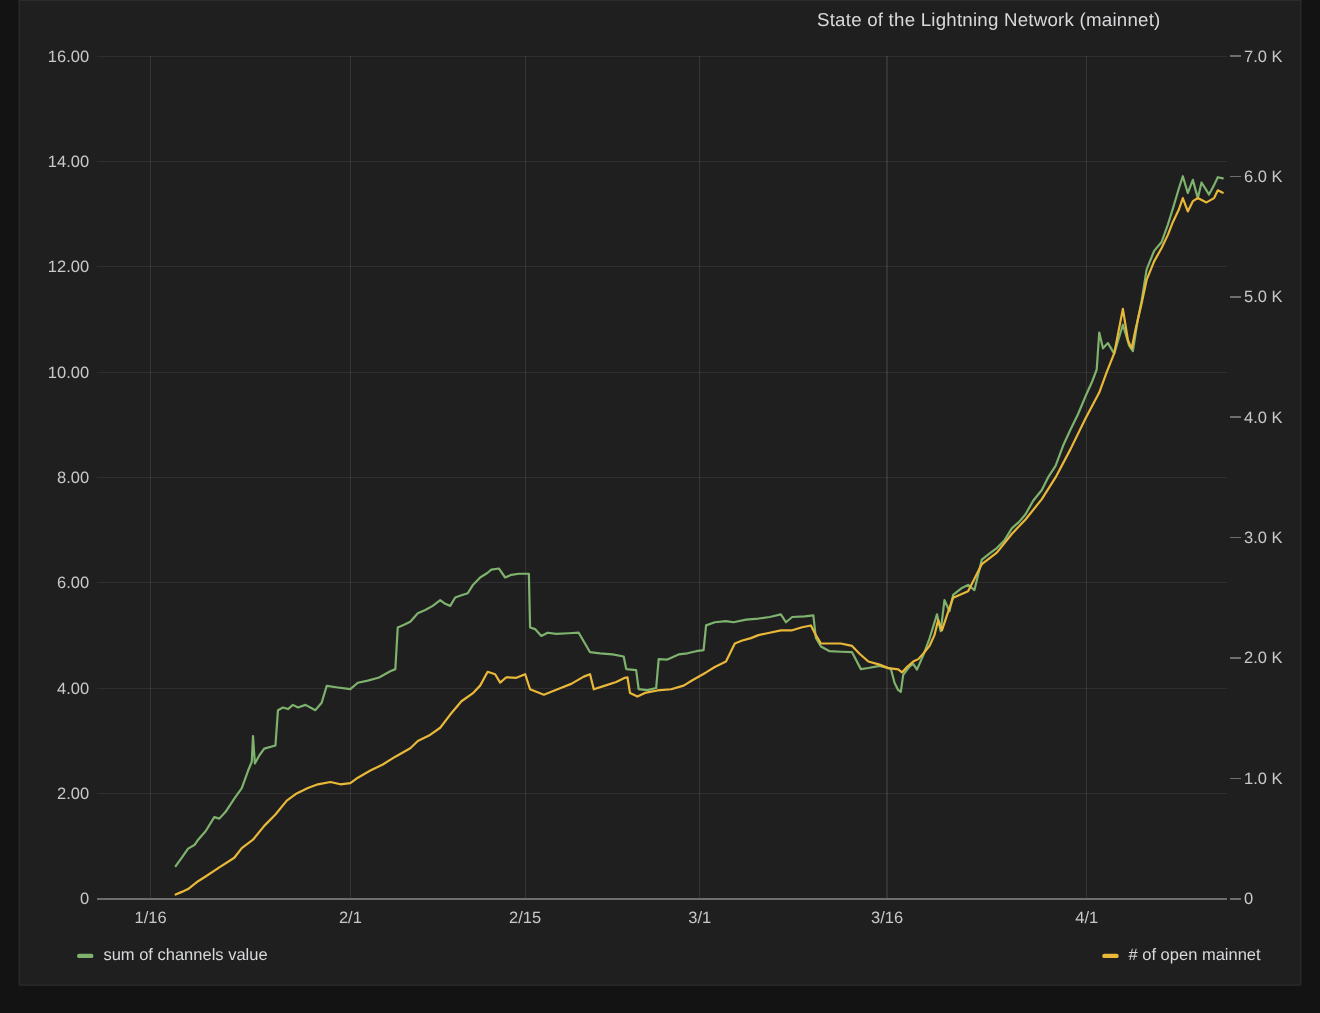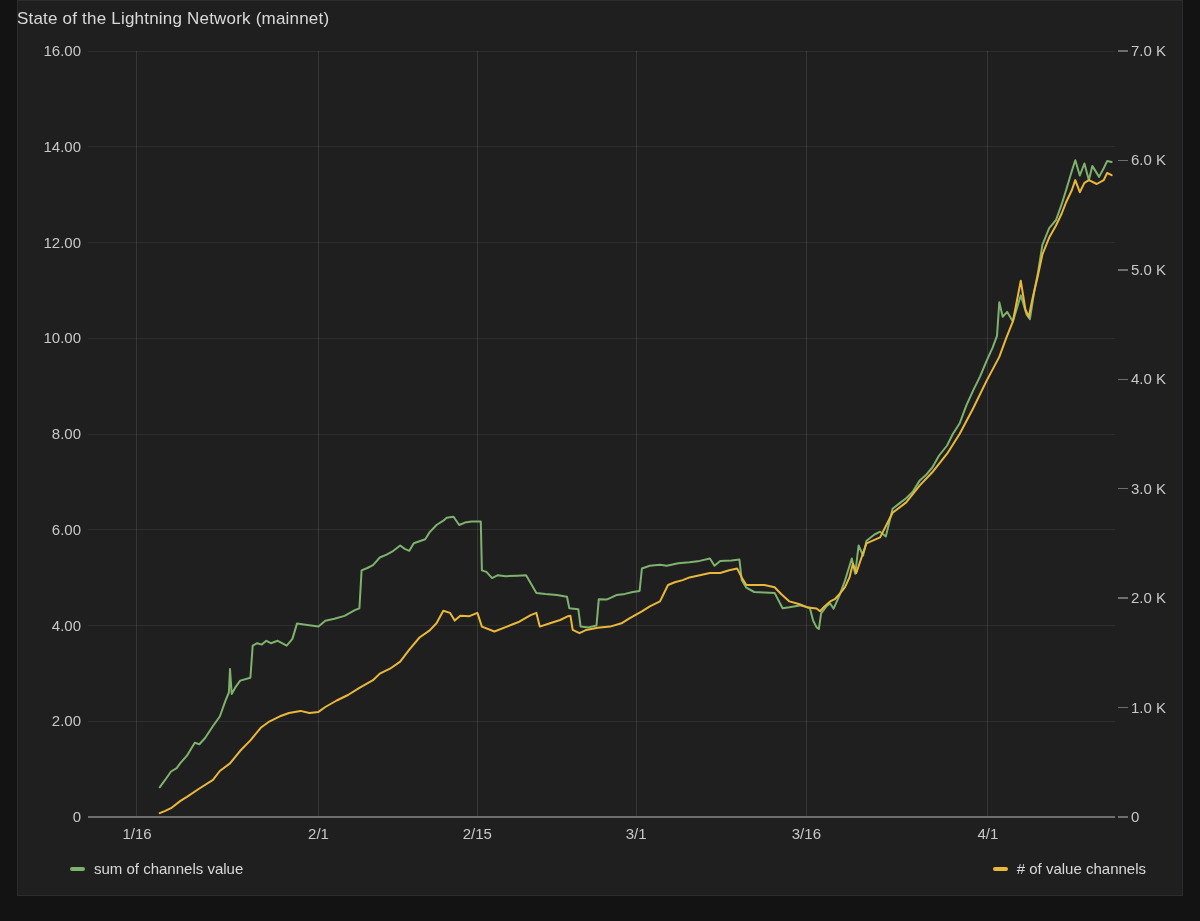--- a/index.html
+++ b/index.html
@@ -1,19 +1,19 @@
 <!DOCTYPE html>
 <html><head>
 <meta charset="utf-8">
 <style>
   html,body{margin:0;padding:0;width:1200px;height:921px;background:#131314;overflow:hidden;
     font-family:"Liberation Sans",sans-serif;}
   .panel{position:absolute;left:17px;top:0;width:1166px;height:896px;background:#1f1f20;
     border:1px solid #2c2c2e;box-sizing:border-box;}
-  .panel-title{position:absolute;left:17px;top:9px;width:1038px;text-align:left;
+  .panel-title{position:absolute;left:17px;top:9px;width:1038px;text-align:right;
     color:#d8d9da;font-size:17px;font-weight:500;letter-spacing:.2px;cursor:pointer;}
   svg#chart{position:absolute;left:0;top:0;width:1200px;height:921px;}
   .grid-h{stroke:rgba(255,255,255,0.07);stroke-width:1;shape-rendering:crispEdges;}
   .grid-v{stroke:rgba(255,255,255,0.10);stroke-width:1;shape-rendering:crispEdges;}
   .axisline{stroke:#6e6e6e;stroke-width:1.5;shape-rendering:crispEdges;}
   .tickdash{stroke:#6e6e6e;stroke-width:1.5;shape-rendering:crispEdges;}
   .ticktext{fill:#c8c8c9;font-size:15px;}
   .series-line{fill:none;stroke-width:2;stroke-linejoin:round;stroke-linecap:round;}
   .legend{position:absolute;left:70px;top:860px;width:1076px;display:flex;
     justify-content:space-between;align-items:flex-end;}
@@ -88,15 +88,15 @@
     <path d="M159.7 813.2L165.3 810.8L171.0 808.2L180.1 801.1L186.9 796.8L199.4 788.5L213.0 779.8L219.8 771.0L230.0 763.4L240.2 750.8L250.4 740.4L260.7 727.8L269.7 721.3L279.9 716.3L289.0 713.0L300.4 710.9L309.4 713.0L318.5 711.9L325.3 707.0L336.7 700.5L348.0 695.0L359.4 687.9L373.0 680.2L379.8 673.6L390.0 668.7L400.2 661.6L409.3 649.6L419.5 637.5L429.7 630.4L436.5 623.3L443.3 610.7L450.1 612.9L454.7 620.6L460.3 615.7L469.4 616.2L477.4 612.9L481.9 626.6L494.4 631.5L506.9 626.6L519.3 621.7L530.7 615.1L536.4 612.9L539.8 626.6L550.0 623.3L560.2 620.0L568.1 616.2L570.4 615.7L572.7 629.9L579.5 633.2L586.3 629.9L597.6 627.7L610.1 626.6L621.5 623.3L629.4 618.4L641.9 611.3L649.8 606.4L660.0 601.4L668.0 585.0L674.8 582.3L682.7 580.1L689.5 577.4L699.7 575.2L709.9 573.0L720.2 573.0L729.2 570.2L737.2 568.6L741.7 577.4L746.3 585.0L754.2 585.0L764.4 585.0L774.6 587.2L781.4 594.3L789.4 601.4L799.6 604.2L807.5 607.4L816.6 608.5L820.0 611.3L824.5 606.4L830.2 601.4L834.8 599.2L839.3 594.3L845.0 587.2L849.5 577.4L852.9 563.7L856.3 573.0L862.0 556.0L866.5 543.4L880.1 537.4L892.6 512.8L906.2 502.4L919.8 485.4L932.3 472.3L947.1 453.7L959.6 434.0L973.2 408.3L986.8 380.4L999.3 356.9L1006.1 338.3L1012.9 321.3L1020.8 280.8L1025.4 309.3L1028.8 316.9L1032.2 299.9L1037.8 275.9L1042.4 254.5L1049.2 237.6L1056.0 225.5L1061.7 213.5L1066.2 202.0L1071.9 190.0L1075.3 180.1L1079.8 192.2L1084.4 182.9L1088.9 180.1L1096.8 184.0L1103.7 180.1L1107.1 173.0L1111.6 175.2" class="series-line" stroke="#eab839"></path>
   </svg>
 
 <div class="legend">
   <div class="legend-item">
     <span class="swatch" style="background: rgb(126, 178, 109);"></span>
     <span>sum of channels value</span>
   </div>
   <div class="legend-item">
     <span class="swatch" style="background: rgb(234, 184, 57);"></span>
-    <span># of value channels</span>
+    <span># of open mainnet</span>
   </div>
 </div>
 
 </body></html>

